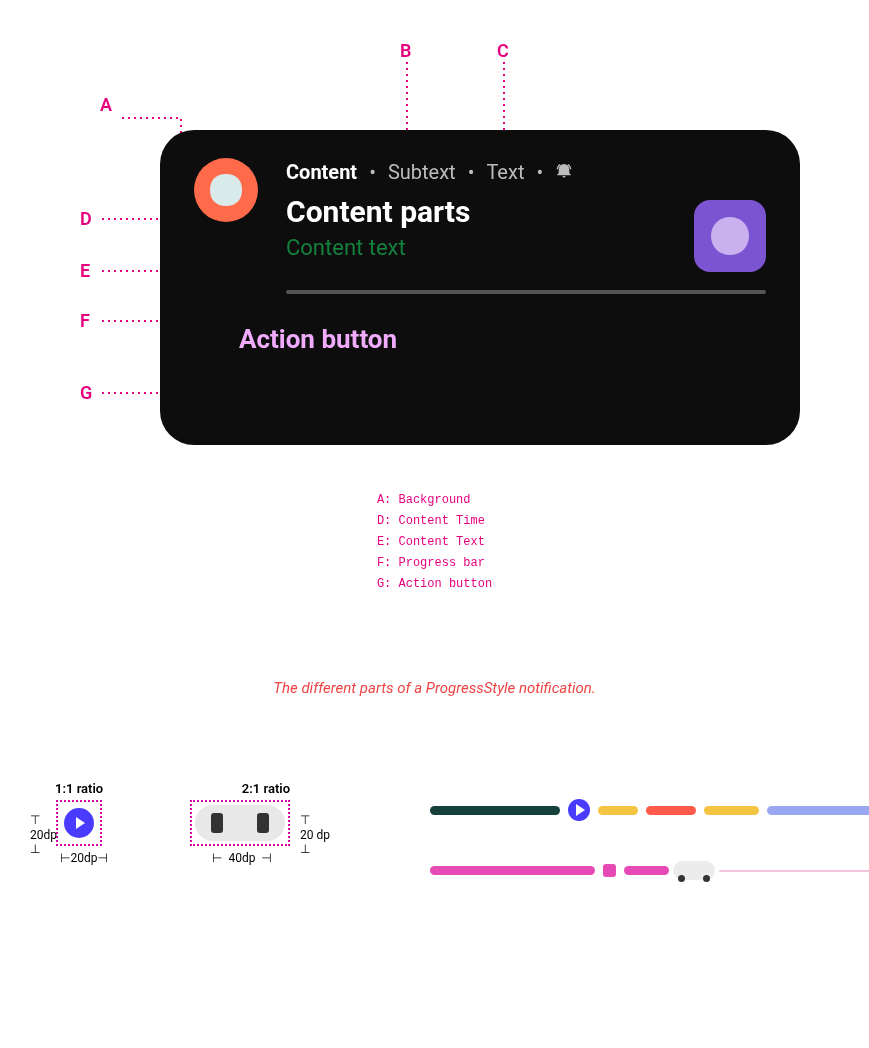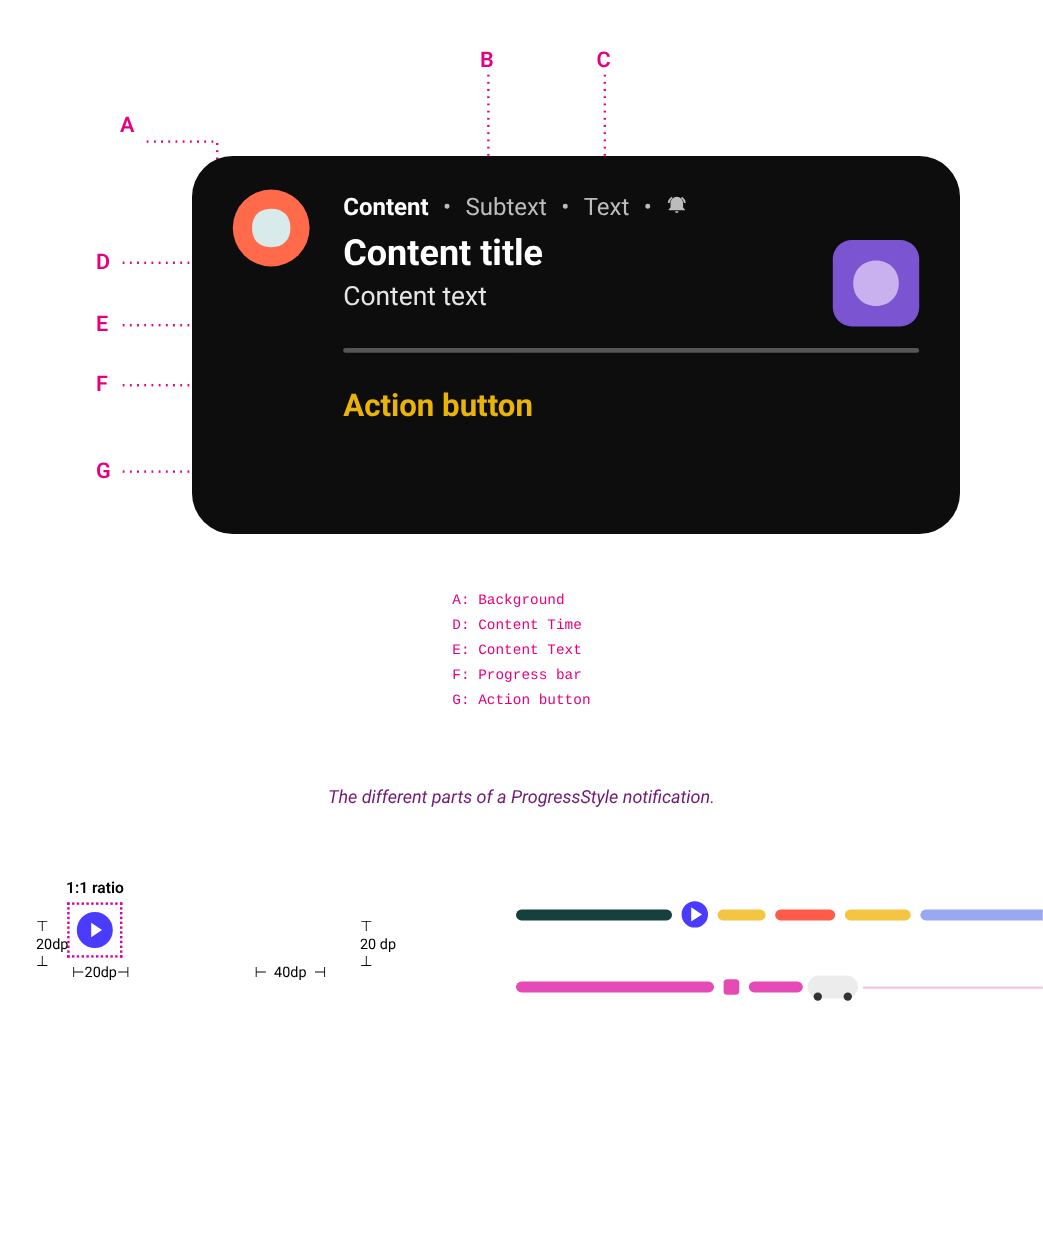--- a/index.html
+++ b/index.html
@@ -67,21 +67,21 @@
   .header-dot { color: #bcbcbc; }
   .bell-icon { color: #bcbcbc; font-size: 18px; }
   .content-title {
     font-size: 30px;
     font-weight: 700;
     color: #fff;
     margin-bottom: 6px;
   }
   .content-text {
     font-size: 22px;
-    color: #e5e5e5;
+    color: #15803d;
     margin-bottom: 24px;
   }
   .large-icon {
     width: 72px;
     height: 72px;
     border-radius: 16px;
     background: #7b55d1;
     margin-left: auto;
     margin-top: 42px;
     flex-shrink: 0;
@@ -93,38 +93,38 @@
     height: 4px;
     background: #555;
     border-radius: 2px;
     margin-top: 6px;
     margin-bottom: 30px;
     margin-left: 92px;
   }
   .action-button {
     font-size: 26px;
     font-weight: 700;
-    color: #eab308;
-    margin-left: 92px;
+    color: #f0abfc;
+    margin-left: 45px;
   }
 
   .legend-block {
     margin: 30px auto 0;
     width: fit-content;
     font-family: "Courier New", monospace;
     color: #e6007e;
     font-size: 12px;
     line-height: 1.75;
   }
   .caption {
     text-align: center;
     font-style: italic;
     font-size: 15px;
-    color: #701a75;
-    margin: 60px auto;
+    color: #ef4444;
+    margin: 84px auto;
   }
 
   
   .figure2 {
     position: relative;
     width: 100%;
     height: 160px;
     padding: 0 30px;
   }
   .ratio-group {
@@ -256,21 +256,21 @@
           <span>Subtext</span>
           <span class="header-dot">•</span>
           <span>Text</span>
           <span class="header-dot">•</span>
           <span class="bell-icon">
             <svg width="18" height="18" viewBox="0 0 24 24" fill="currentColor">
                 <path d="M12 22a2 2 0 0 0 2-2h-4a2 2 0 0 0 2 2zm7-6V11a7 7 0 1 0-14 0v5l-2 2v1h18v-1l-2-2zM6 4l1.4 1.4A8 8 0 0 0 4 11H2a10 10 0 0 1 4-7zm12 0a10 10 0 0 1 4 7h-2a8 8 0 0 0-3.4-5.6L18 4z"></path>
               </svg>
           </span>
         </div>
-        <div class="content-title">Content title</div>
+        <div class="content-title">Content parts</div>
         <div class="content-text">Content text</div>
       </div>
       <div class="large-icon">
         <svg width="46" height="46" viewBox="0 0 46 46">
           <path d="M23 4 C34 4 42 12 42 23 C42 34 34 42 23 42 C12 42 4 34 4 23 C4 12 12 4 23 4 Z" fill="#c9b0ee"></path>
         </svg>
       </div>
     </div>
     <div class="progress-bar"></div>
     <div class="action-button">Action button</div>
@@ -297,20 +297,26 @@
   </div>
   <div class="dim-label-top dim-label" style="left:30px;top:32px">
     <span style="font-family:serif">⊤</span><br>
     <span>20dp</span><br>
     <span style="font-family:serif">⊥</span>
   </div>
   <div class="dim-label-top dim-label" style="left:60px;top:70px;text-align:center">
     <span style="font-family:serif">⊢</span><span>20dp</span><span style="font-family:serif">⊣</span>
   </div>
 
+  <div class="ratio-group" style="left:190px;top:0">
+    <div>2:1 ratio</div>
+    <div class="dotted-box" style="width:100px;height:46px">
+      <div class="car-topdown"></div>
+    </div>
+  </div>
   <div class="dim-label-top dim-label" style="left:300px;top:32px">
     <span style="font-family:serif">⊤</span><br>
     <span>20 dp</span><br>
     <span style="font-family:serif">⊥</span>
   </div>
   <div class="dim-label-top dim-label" style="left:212px;top:70px;text-align:center">
     <span style="font-family:serif">⊢</span>&nbsp;&nbsp;<span>40dp</span>&nbsp;&nbsp;<span style="font-family:serif">⊣</span>
   </div>
 
   <div class="seg-track" style="top:18px">

